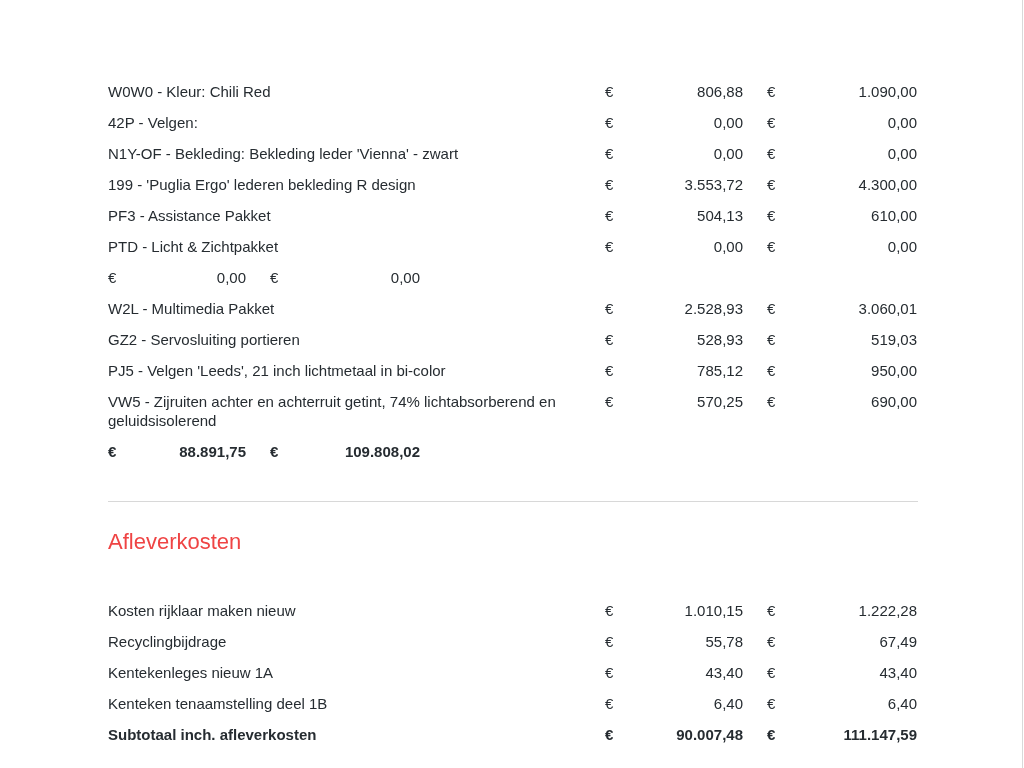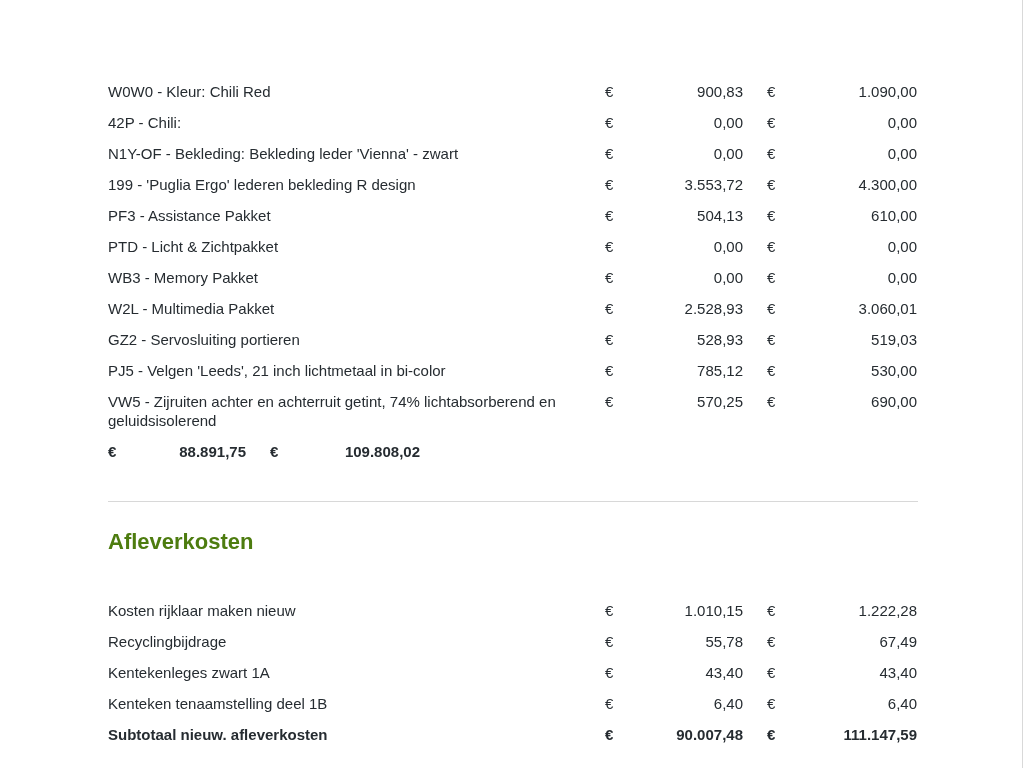--- a/index.html
+++ b/index.html
@@ -45,24 +45,24 @@
   .divider {
     border: none;
     border-top: 1px solid #d8d8d8;
     margin: 0;
     width: 810px;
     height: 0;
   }
   .divider.mid { margin-top: 34px; }
   .divider.bottom { margin-top: 23px; }
   h2.section-heading {
-    color: #4d7c0f;
+    color: #ef4444;
     font-size: 22px;
     line-height: 27px;
-    font-weight: bold;
+    font-weight: normal;
     margin: 26px 0 0 0;
   }
   .rows.delivery { margin-top: 40px; }
   .right-edge {
     position: absolute;
     left: 1022px;
     top: 0;
     width: 1px;
     height: 768px;
     background: #d9d9d9;
@@ -72,29 +72,29 @@
 <body>
 
 <div class="sheet">
 
   <section>
     <div class="rows config">
         <div class="row">
           <div class="label">W0W0 - Kleur: Chili Red</div>
           <div class="cell c1">
             <span>€</span>
-            <span>900,83</span>
+            <span>806,88</span>
           </div>
           <div class="cell c2">
             <span>€</span>
             <span>1.090,00</span>
           </div>
         </div>
         <div class="row">
-          <div class="label">42P - Chili:</div>
+          <div class="label">42P - Velgen:</div>
           <div class="cell c1">
             <span>€</span>
             <span>0,00</span>
           </div>
           <div class="cell c2">
             <span>€</span>
             <span>0,00</span>
           </div>
         </div>
         <div class="row">
@@ -135,21 +135,20 @@
           <div class="cell c1">
             <span>€</span>
             <span>0,00</span>
           </div>
           <div class="cell c2">
             <span>€</span>
             <span>0,00</span>
           </div>
         </div>
         <div class="row">
-          <div class="label">WB3 - Memory Pakket</div>
           <div class="cell c1">
             <span>€</span>
             <span>0,00</span>
           </div>
           <div class="cell c2">
             <span>€</span>
             <span>0,00</span>
           </div>
         </div>
         <div class="row">
@@ -175,21 +174,21 @@
           </div>
         </div>
         <div class="row">
           <div class="label">PJ5 - Velgen 'Leeds', 21 inch lichtmetaal in bi-color</div>
           <div class="cell c1">
             <span>€</span>
             <span>785,12</span>
           </div>
           <div class="cell c2">
             <span>€</span>
-            <span>530,00</span>
+            <span>950,00</span>
           </div>
         </div>
         <div class="row">
           <div class="label">VW5 - Zijruiten achter en achterruit getint, 74% lichtabsorberend en geluidsisolerend</div>
           <div class="cell c1">
             <span>€</span>
             <span>570,25</span>
           </div>
           <div class="cell c2">
             <span>€</span>
@@ -232,21 +231,21 @@
           <div class="cell c1">
             <span>€</span>
             <span>55,78</span>
           </div>
           <div class="cell c2">
             <span>€</span>
             <span>67,49</span>
           </div>
         </div>
         <div class="row">
-          <div class="label">Kentekenleges zwart 1A</div>
+          <div class="label">Kentekenleges nieuw 1A</div>
           <div class="cell c1">
             <span>€</span>
             <span>43,40</span>
           </div>
           <div class="cell c2">
             <span>€</span>
             <span>43,40</span>
           </div>
         </div>
         <div class="row">
@@ -256,21 +255,21 @@
             <span>6,40</span>
           </div>
           <div class="cell c2">
             <span>€</span>
             <span>6,40</span>
           </div>
         </div>
       </div>
 
     <div class="row subtotal">
-      <div class="label">Subtotaal nieuw. afleverkosten</div>
+      <div class="label">Subtotaal inch. afleverkosten</div>
       <div class="cell c1">
         <span>€</span>
         <span>90.007,48</span>
       </div>
       <div class="cell c2">
         <span>€</span>
         <span>111.147,59</span>
       </div>
     </div>
   </section>

